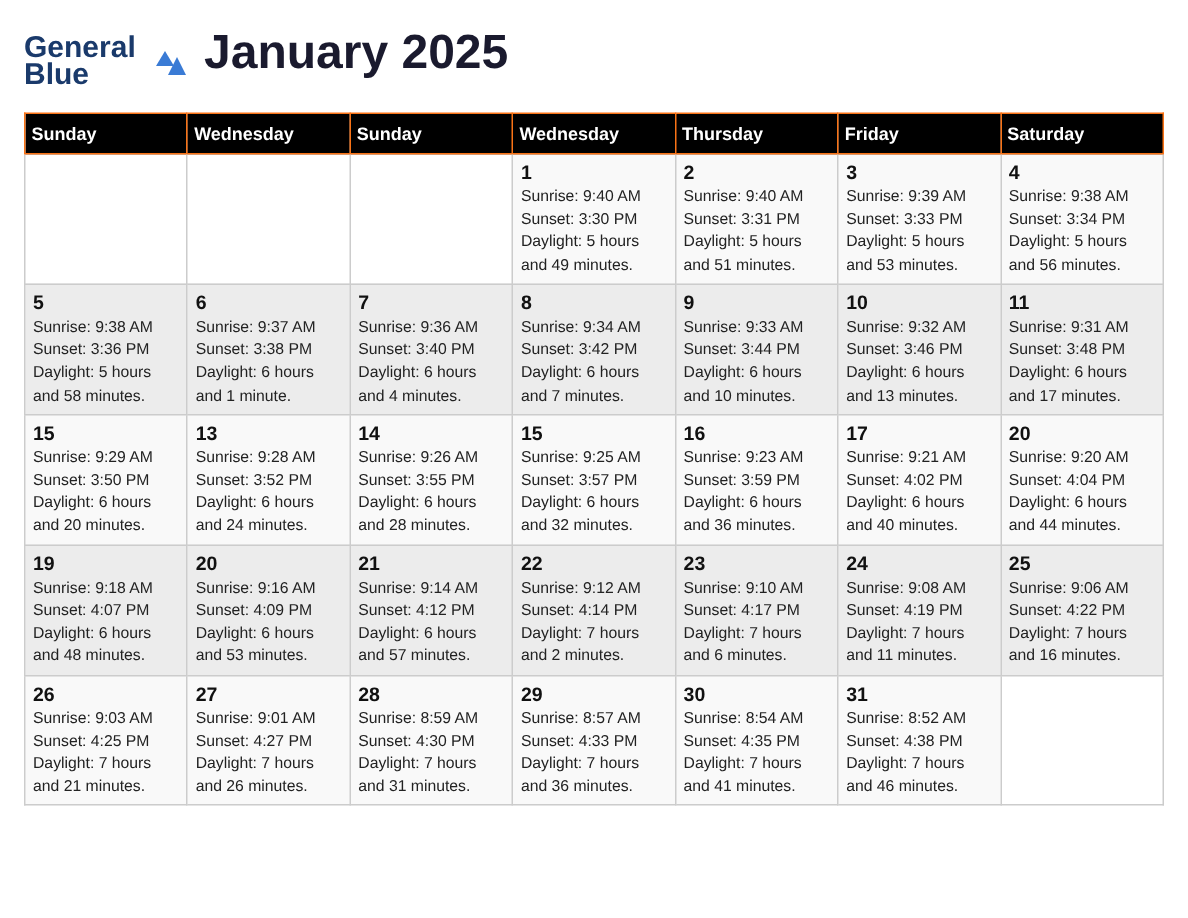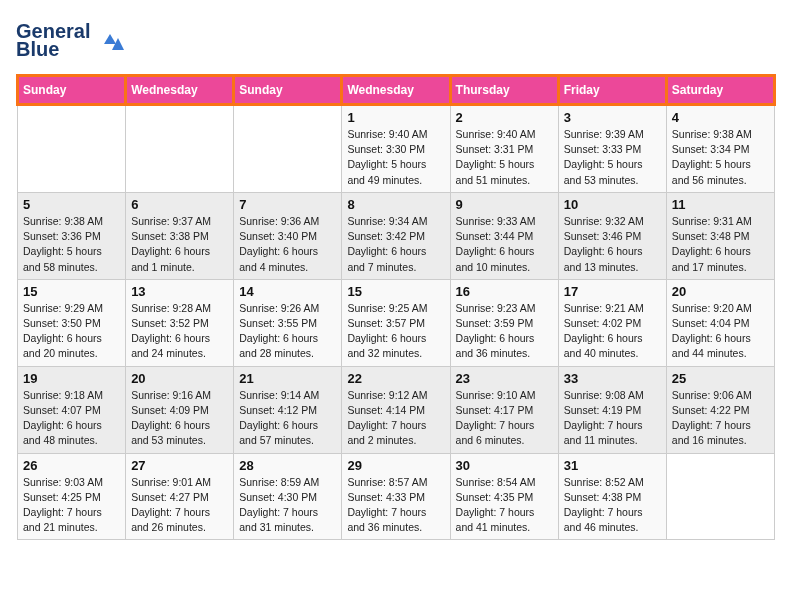--- a/index.html
+++ b/index.html
@@ -38,27 +38,27 @@
       font-size: 14px;
       color: #333;
       margin-top: 2px;
     }
     .calendar {
       width: 100%;
       border-collapse: collapse;
       font-size: 11px;
     }
     .calendar thead th {
-      background: #ec4899;
+      background: #000000;
       color: #fff;
       padding: 6px 4px;
       text-align: left;
       font-size: 12px;
       font-weight: bold;
-      border: 3px solid #f97316;
+      border: 1px solid #f97316;
     }
     .calendar tbody td {
       border: 1px solid #ccc;
       vertical-align: top;
       padding: 4px 5px;
       width: 108px;
       min-height: 80px;
       background: #fff;
     }
     .calendar tbody tr:nth-child(odd) td {
@@ -94,20 +94,21 @@
           <text x="0" y="22" font-family="Arial" font-weight="bold" font-size="20" fill="#1a3a6b">General</text>
           <text x="0" y="40" font-family="Arial" font-weight="bold" font-size="20" fill="#1a3a6b">Blue</text>
 
           <polygon points="88,28 100,28 94,18" fill="#3a7bd5"></polygon>
           <polygon points="96,34 108,34 102,22" fill="#3a7bd5"></polygon>
         </svg>
       </div>
     </div>
   </div>
   <div class="title-area">
+    <div class="cal-title">January 2025</div>
   </div>
 </div>
 
 <table class="calendar">
   <thead>
     <tr>
     <th>Sunday</th>
         <th>Wednesday</th>
         <th>Sunday</th>
         <th>Wednesday</th>
@@ -213,21 +214,21 @@
         </td>
         <td>
           <span class="day-num">22</span>
           <div class="day-detail">Sunrise: 9:12 AM<br>Sunset: 4:14 PM<br>Daylight: 7 hours<br>and 2 minutes.</div>
         </td>
         <td>
           <span class="day-num">23</span>
           <div class="day-detail">Sunrise: 9:10 AM<br>Sunset: 4:17 PM<br>Daylight: 7 hours<br>and 6 minutes.</div>
         </td>
         <td>
-          <span class="day-num">33</span>
+          <span class="day-num">24</span>
           <div class="day-detail">Sunrise: 9:08 AM<br>Sunset: 4:19 PM<br>Daylight: 7 hours<br>and 11 minutes.</div>
         </td>
         <td>
           <span class="day-num">25</span>
           <div class="day-detail">Sunrise: 9:06 AM<br>Sunset: 4:22 PM<br>Daylight: 7 hours<br>and 16 minutes.</div>
         </td>
       </tr>
       <tr>
         <td>
           <span class="day-num">26</span>

